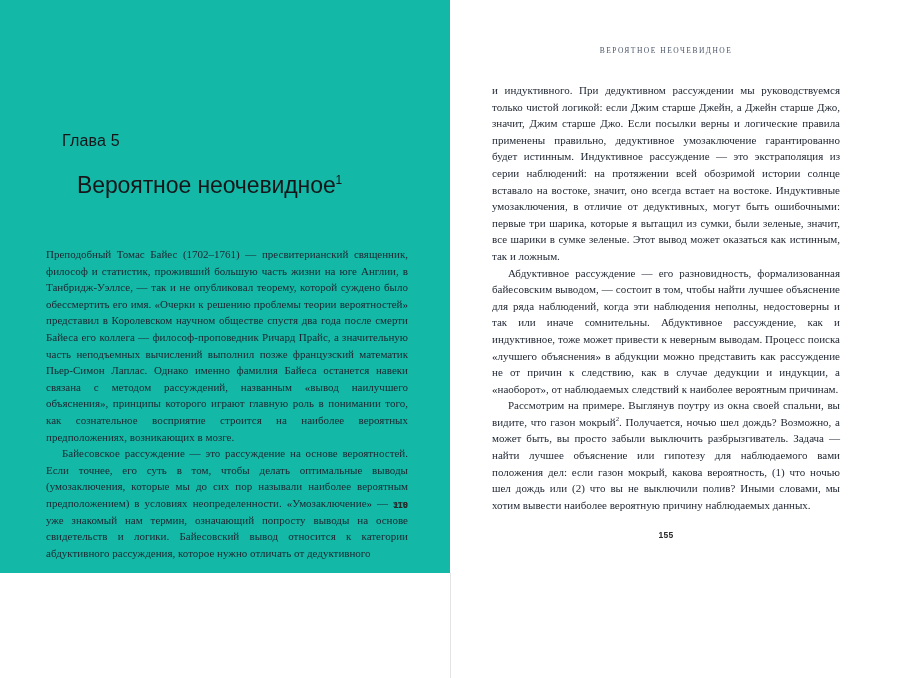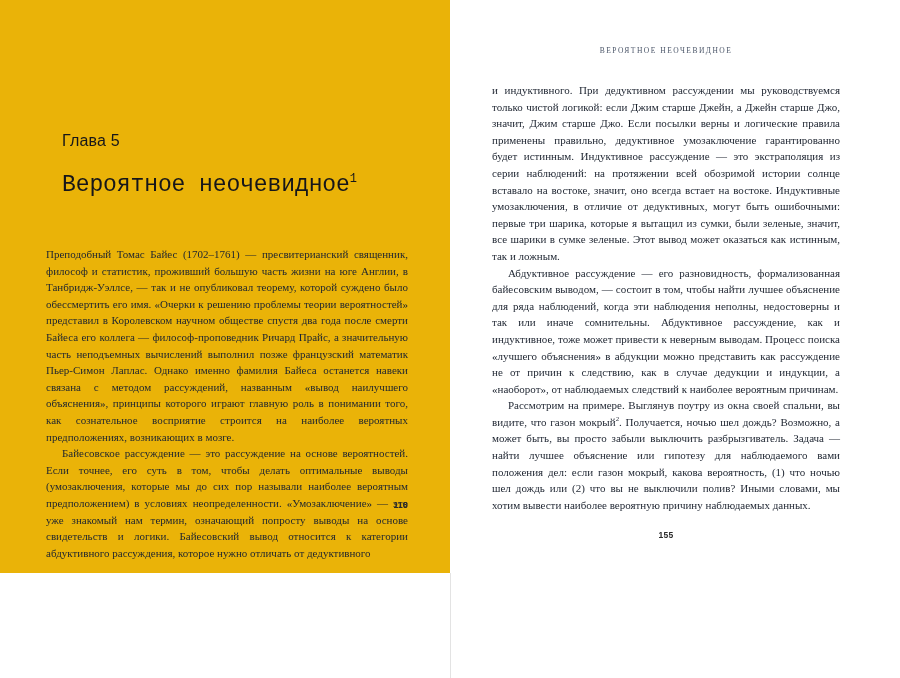--- a/index.html
+++ b/index.html
@@ -69,26 +69,26 @@
   }
   .chapter-number {
     font-family: "Liberation Sans", "DejaVu Sans", sans-serif;
     font-size: 16px;
     font-weight: 400;
     color: #16161a;
     letter-spacing: 0.2px;
     margin: 0 0 22px 0;
   }
   .chapter-title {
-    font-family: Liberation Mono, monospace;
+    font-family: Liberation Sans, sans-serif;
     font-size: 23px;
     font-weight: 400;
     color: #16161a;
     letter-spacing: -0.1px;
-    margin: 0;
+    margin: 15px;
     line-height: 1.15;
   }
   .chapter-title sup {
     font-size: 0.52em;
     vertical-align: super;
     line-height: 0;
   }
 
   
   .body-col {
@@ -146,21 +146,21 @@
     bottom: 33px;
   }
 </style>
 </head>
 <body style="background: rgb(255, 255, 255);">
 
 <div class="spread" style="background: rgb(255, 255, 255);">
 
   <div class="gutter" style="background: rgb(227, 227, 227);"></div>
 
-  <div class="page page-left" style="background: #eab308;">
+  <div class="page page-left" style="background: #14b8a6;">
 
     <div class="chapter-block">
       <div class="chapter-number" style="color: rgb(22, 22, 26);">Глава 5</div>
       <h1 class="chapter-title" style="color: rgb(22, 22, 26);">
         <span>Вероятное неочевидное</span><sup>1</sup>
       </h1>
     </div>
 
     <div class="body-col" style="color: rgb(29, 36, 48);">
       <p class="no-indent">Преподобный Томас Байес (1702–1761) — пресвитерианский священник, философ и статистик, проживший большую часть жизни на юге Англии, в Танбридж-Уэллсе, — так и не опубликовал теорему, которой суждено было обессмертить его имя. «Очерки к решению проблемы теории вероятностей» представил в Королевском научном обществе спустя два года после смерти Байеса его коллега — философ-проповедник Ричард Прайс, а значительную часть неподъемных вычислений выполнил позже французский математик Пьер-Симон Лаплас. Однако именно фамилия Байеса останется навеки связана с методом рассуждений, названным «вывод наилучшего объяснения», принципы которого играют главную роль в понимании того, как сознательное восприятие строится на наиболее вероятных предположениях, возникающих в мозге.</p>

